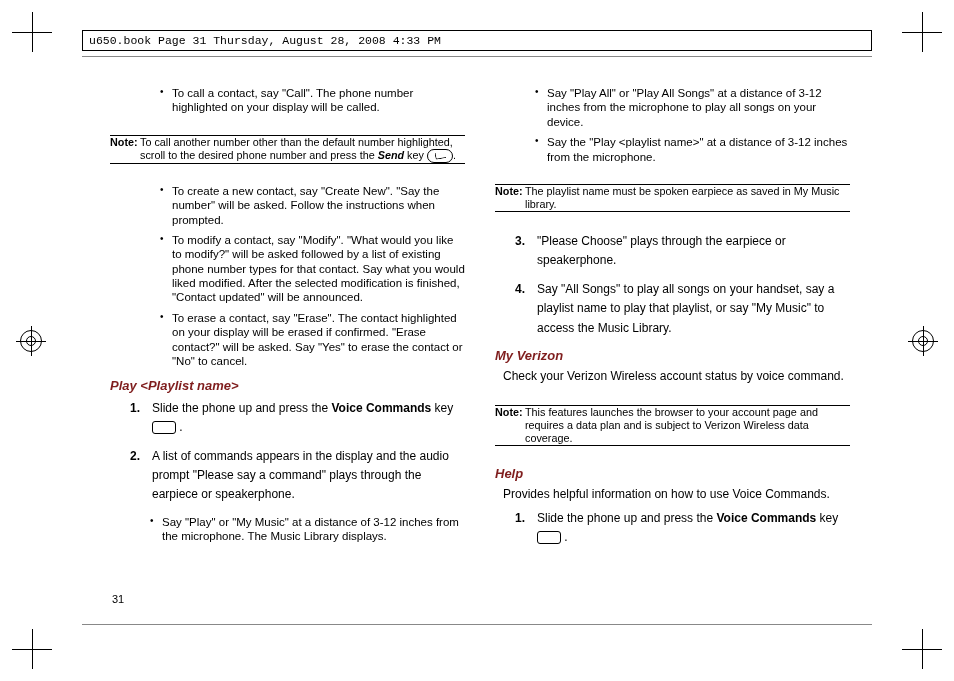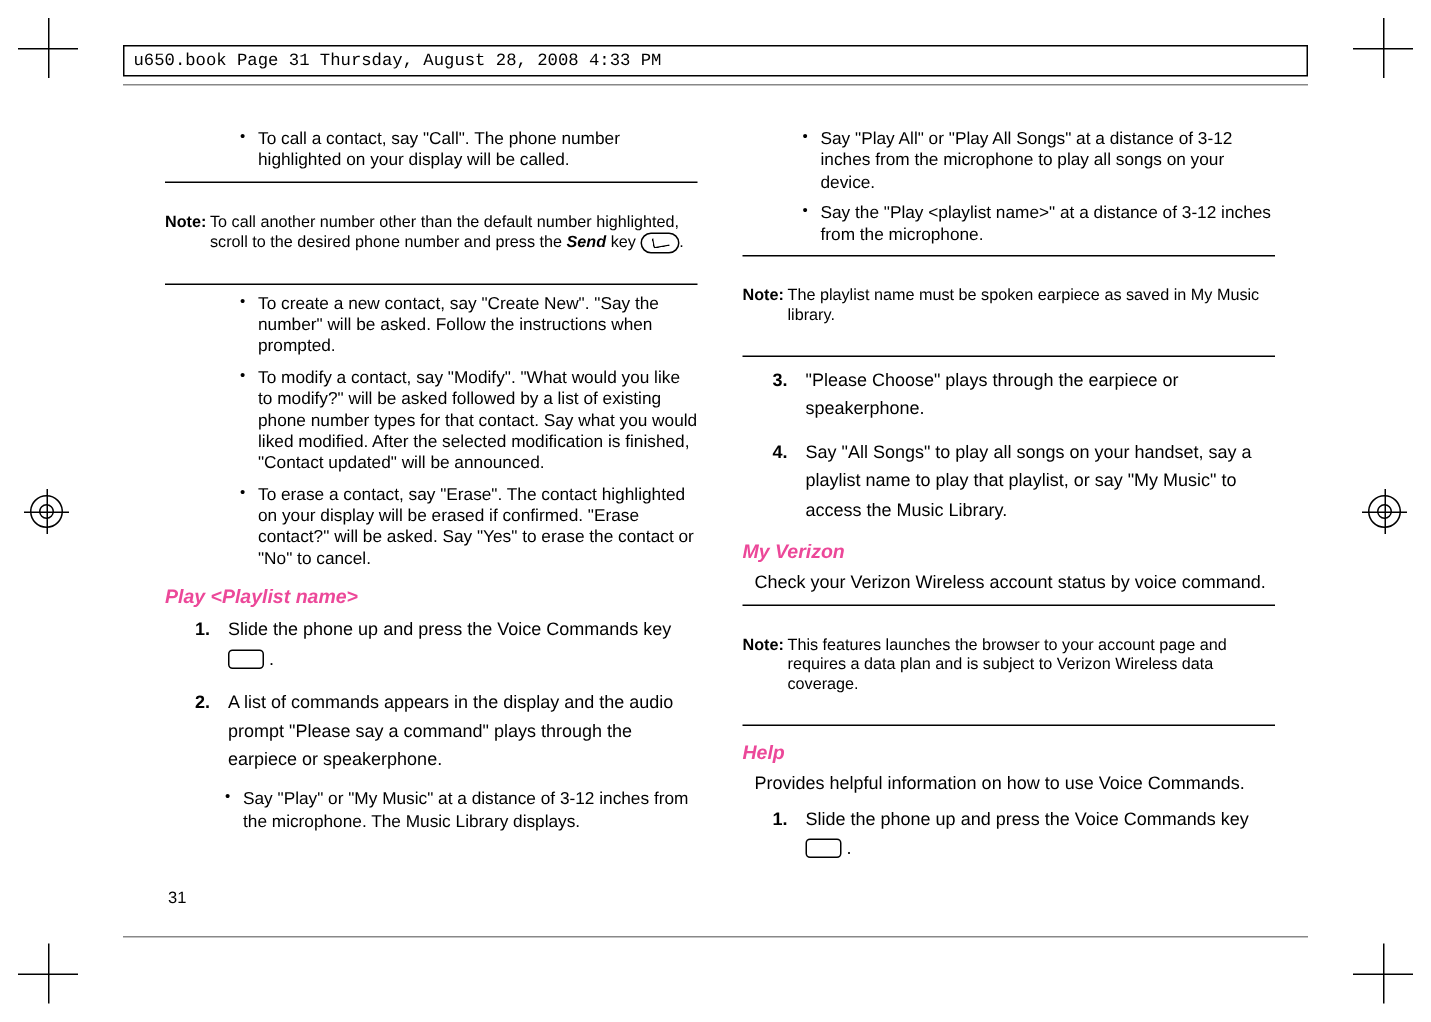--- a/index.html
+++ b/index.html
@@ -82,22 +82,22 @@
       margin: 2px 0 6px 50px;
     }
     .bullet-dot {
       flex: 0 0 12px;
       font-size: 10px;
     }
     .bullet-text { flex: 1; }
     .note-rule {
       border-top: 1px solid #000;
       border-bottom: 1px solid #000;
-      padding: 20px 0;
-      margin: 6px 0;
+      padding: 0 0;
+      margin: 20px 0;
     }
     .note-row {
       display: flex;
       font-size: 10.8px;
       line-height: 1.2;
     }
     .note-label { font-weight: bold; flex: 0 0 30px; }
     .note-body  { flex: 1; padding-left: 0; }
     .note-body b { font-weight: bold; font-style: italic; }
     .send-key-icon {
@@ -123,41 +123,41 @@
     }
     .vc-key-icon {
       display: inline-block;
       width: 24px;
       height: 13px;
       border: 1px solid #000;
       border-radius: 3px;
       vertical-align: middle;
     }
     .h-play {
-      color: #ec4899;
+      color: #7f1d1d;
       font-weight: bold;
       font-style: italic;
       font-size: 13px;
       margin: 10px 0 2px 0;
     }
     .h-sub {
       color: #4a6bbf;
       font-weight: bold;
       font-size: 11px;
       margin: 0 0 6px 0;
     }
     .num-row {
       display: flex;
       margin: 4px 0 10px 20px;
       font-size: 12px;
       line-height: 1.6;
     }
     .num-n { font-weight: bold; flex: 0 0 22px; }
     .num-t { flex: 1; }
-    .num-t b { font-weight: normal; }
+    .num-t b { font-weight: bold; }
     .sub-bullet {
       display: flex;
       margin: 2px 0 6px 40px;
       font-size: 11.5px;
       line-height: 1.25;
     }
     .body-p {
       font-size: 12px;
       margin: 4px 0 6px 8px;
       line-height: 1.4;

